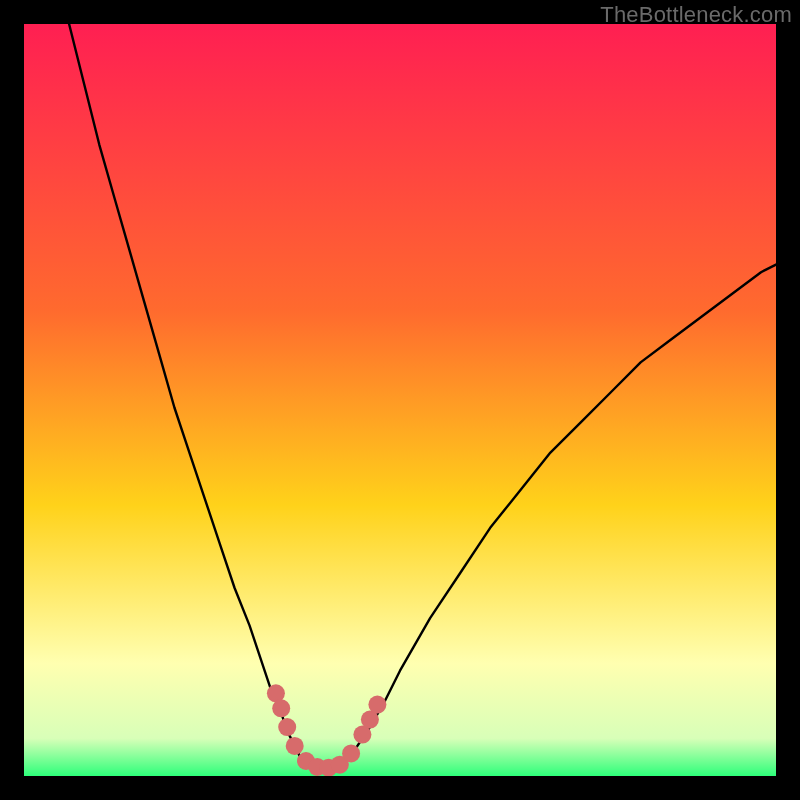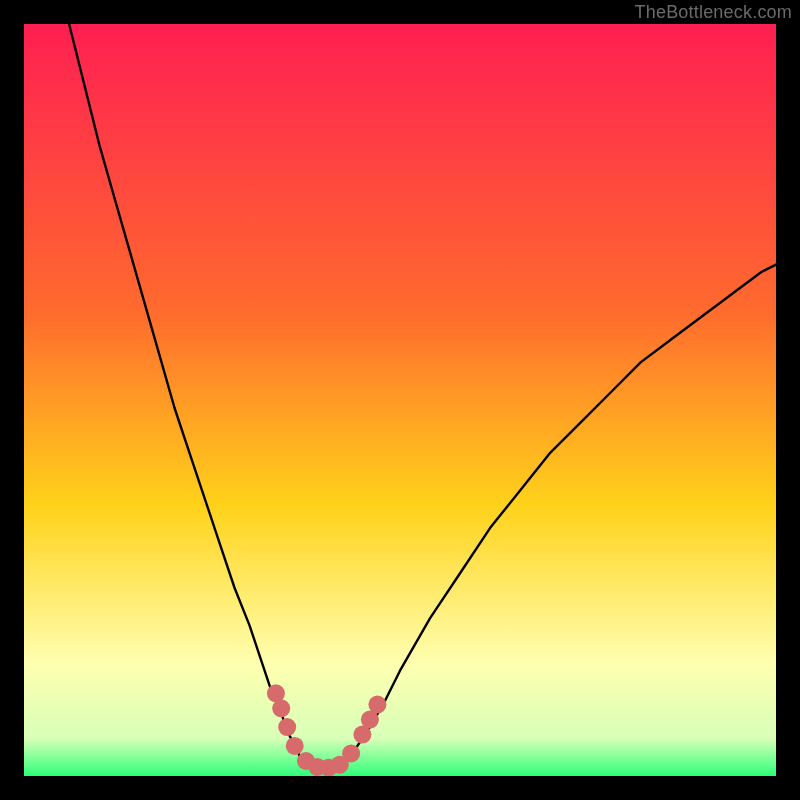--- a/index.html
+++ b/index.html
@@ -24,21 +24,21 @@
     left: 0;
     top: 0;
     width: 752px;
     height: 752px;
   }
   .watermark {
     position: absolute;
     top: 2px;
     right: 8px;
     color: #6a6a6a;
-    font-size: 18px;
+    font-size: 22px;
     letter-spacing: 0.2px;
     font-weight: 400;
     user-select: none;
   }
   svg { display: block; }
 </style>
 </head>
 <body>
 
 <div class="watermark">TheBottleneck.com</div>

